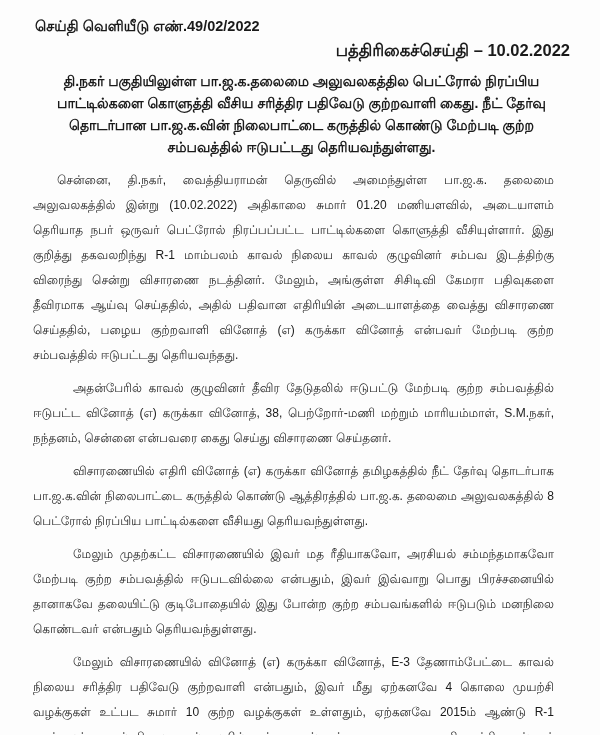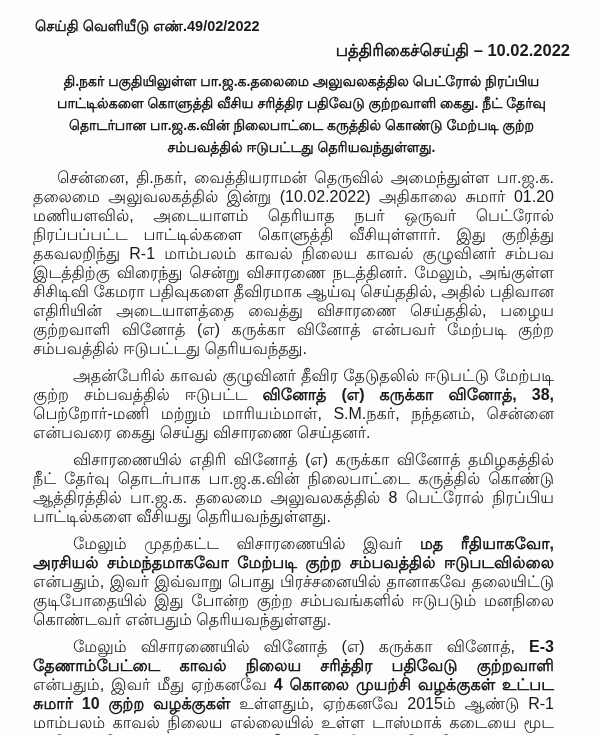--- a/index.html
+++ b/index.html
@@ -31,31 +31,31 @@
     margin: 2px 0 8px 0;
   }
   .headline {
     font-weight: bold;
     font-size: 14px;
     line-height: 22px;
     text-align: center;
     margin: 0 8px 10px 8px;
   }
   .para {
-    font-size: 16px;
-    line-height: 19px;
+    font-size: 12px;
+    line-height: 25px;
     text-align: justify;
     text-indent: 40px;
     margin: 0 16px 8px 0;
   }
   .para.first-para {
     text-indent: 24px;
   }
   .bold {
-    font-weight: bold;
+    font-weight: normal;
   }
 </style>
 </head>
 <body>
 
 <div class="page">
 
   <div class="release-no">செய்தி வெளியீடு எண்.49/02/2022</div>
 
   <div class="doc-title">பத்திரிகைச்செய்தி – 10.02.2022</div>

